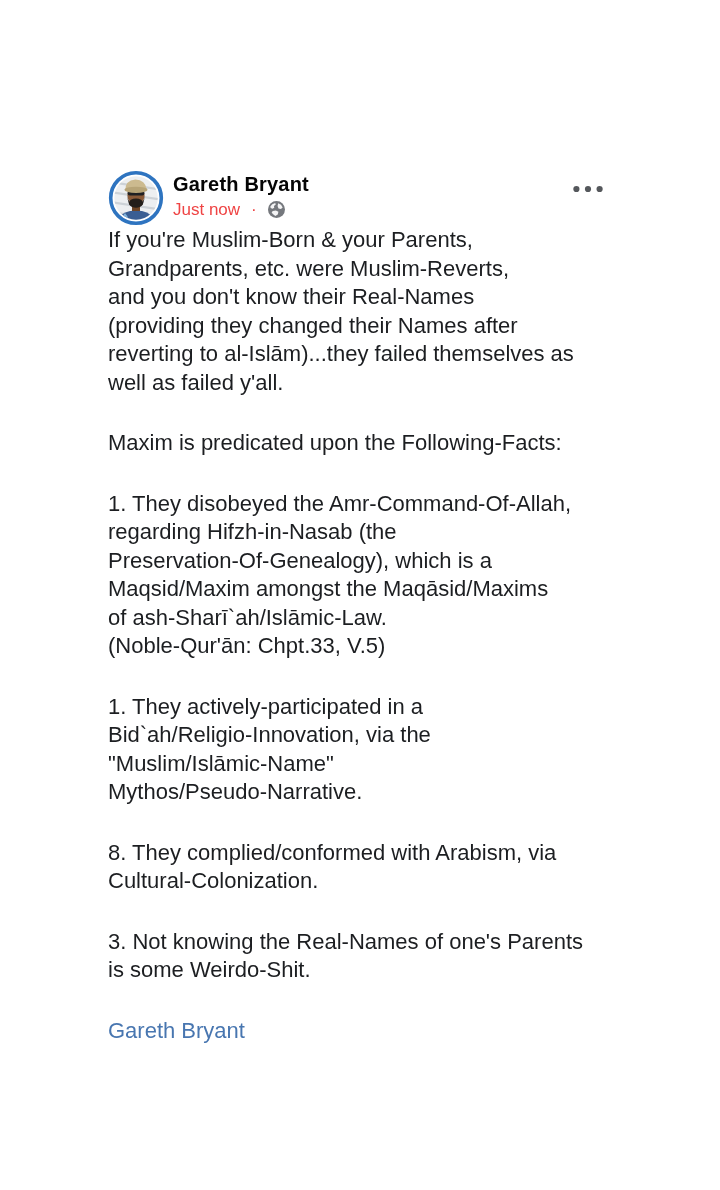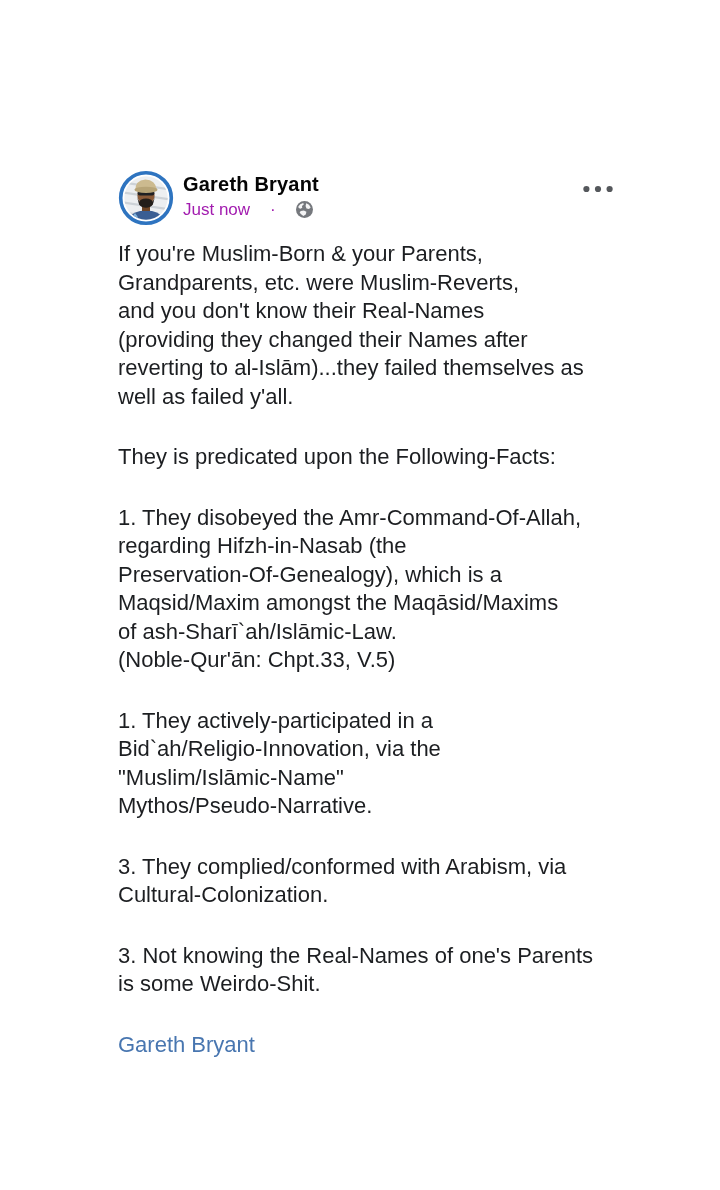--- a/index.html
+++ b/index.html
@@ -4,21 +4,21 @@
 <style>
   html, body {
     margin: 0; padding: 0;
     width: 720px; height: 1190px;
     background: #ffffff;
     overflow: hidden;
     font-family: "Liberation Sans", "DejaVu Sans", sans-serif;
   }
   .post {
     position: absolute;
-    left: 118px; top: 170px;
+    left: 108px; top: 170px;
     width: 497px;
   }
   .header { display: flex; align-items: flex-start; }
   .avatar {
     width: 56px; height: 56px;
     flex: 0 0 auto;
     cursor: pointer;
   }
   .avatar svg { display: block; }
   .id-block { margin-left: 9px; padding-top: 2px; }
@@ -26,34 +26,34 @@
     font-size: 20px;
     font-weight: 700;
     color: #050505;
     line-height: 25px;
     letter-spacing: 0.2px;
     cursor: pointer;
   }
   .meta {
     display: flex;
     align-items: center;
-    gap: 20px;
+    gap: 11px;
     margin-top: 1px;
     font-size: 17px;
-    color: #a21caf;
+    color: #ef4444;
     line-height: 23px;
     text-align: center;
   }
   .menu {
     margin-left: auto;
     margin-top: 7px;
     padding: 2px;
     cursor: pointer;
   }
-  .body { margin-top: 14px; }
+  .body { }
   .body p {
     margin: 0 0 32px 0;
     font-size: 22px;
     line-height: 28.5px;
     color: #1c1e21;
     white-space: pre;
   }
   .author-link {
     display: inline-block;
     font-size: 22px;
@@ -121,32 +121,32 @@
 
   </div>
 
   <div class="body">
     <p>If you're Muslim-Born &amp; your Parents,
 Grandparents, etc. were Muslim-Reverts,
 and you don't know their Real-Names
 (providing they changed their Names after
 reverting to al-Islām)...they failed themselves as
 well as failed y'all.</p>
-    <p>They is predicated upon the Following-Facts:</p>
+    <p>Maxim is predicated upon the Following-Facts:</p>
     <p>1. They disobeyed the Amr-Command-Of-Allah,
 regarding Hifzh-in-Nasab (the
 Preservation-Of-Genealogy), which is a
 Maqsid/Maxim amongst the Maqāsid/Maxims
 of ash-Sharī`ah/Islāmic-Law.
 (Noble-Qur'ān: Chpt.33, V.5)</p>
     <p>1. They actively-participated in a
 Bid`ah/Religio-Innovation, via the
 "Muslim/Islāmic-Name"
 Mythos/Pseudo-Narrative.</p>
-    <p>3. They complied/conformed with Arabism, via
+    <p>8. They complied/conformed with Arabism, via
 Cultural-Colonization.</p>
     <p>3. Not knowing the Real-Names of one's Parents
 is some Weirdo-Shit.</p>
   </div>
 
   <a class="author-link" href="#">Gareth Bryant</a>
 
 </div>
 
 </body></html>

